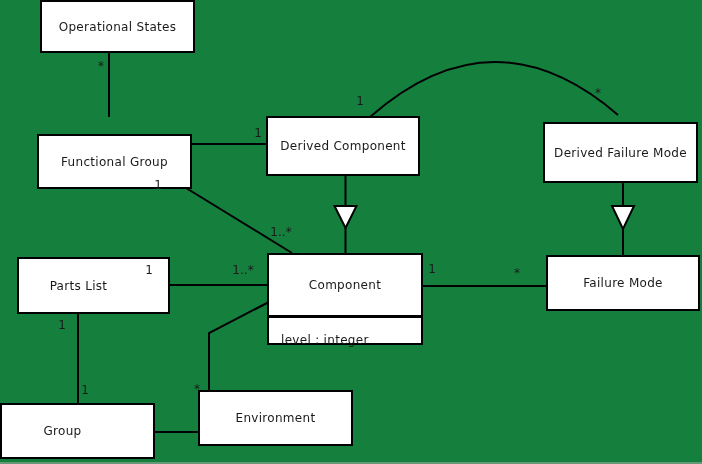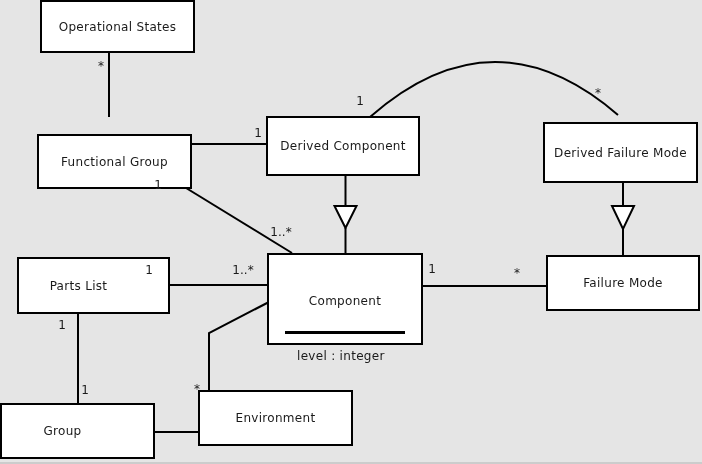--- a/index.html
+++ b/index.html
@@ -4,21 +4,21 @@
 <style>
   html, body {
     margin: 0;
     padding: 0;
     background: #ffffff;
   }
   #canvas {
     position: relative;
     width: 702px;
     height: 464px;
-    background: #e5e5e5;
+    background: #15803d;
     font-family: "DejaVu Sans", "Liberation Sans", sans-serif;
     color: #1a1a1a;
     overflow: hidden;
   }
   #edges {
     position: absolute;
     left: 0; top: 0;
     width: 702px; height: 464px;
   }
   .uml-box {
@@ -28,21 +28,21 @@
     background: #ffffff;
     display: flex;
     align-items: center;
     justify-content: center;
     font-size: 12px;
     letter-spacing: 0.3px;
     white-space: nowrap;
   }
   .uml-box.two-comp {
     display: block;
-    padding: 16px;
+    padding: 0;
   }
   .uml-box.two-comp .name-comp {
     height: 60px;
     border-bottom: 3px solid #000000;
     display: flex;
     align-items: center;
     justify-content: center;
   }
   .uml-box.two-comp .attr-comp {
     height: 43px;

